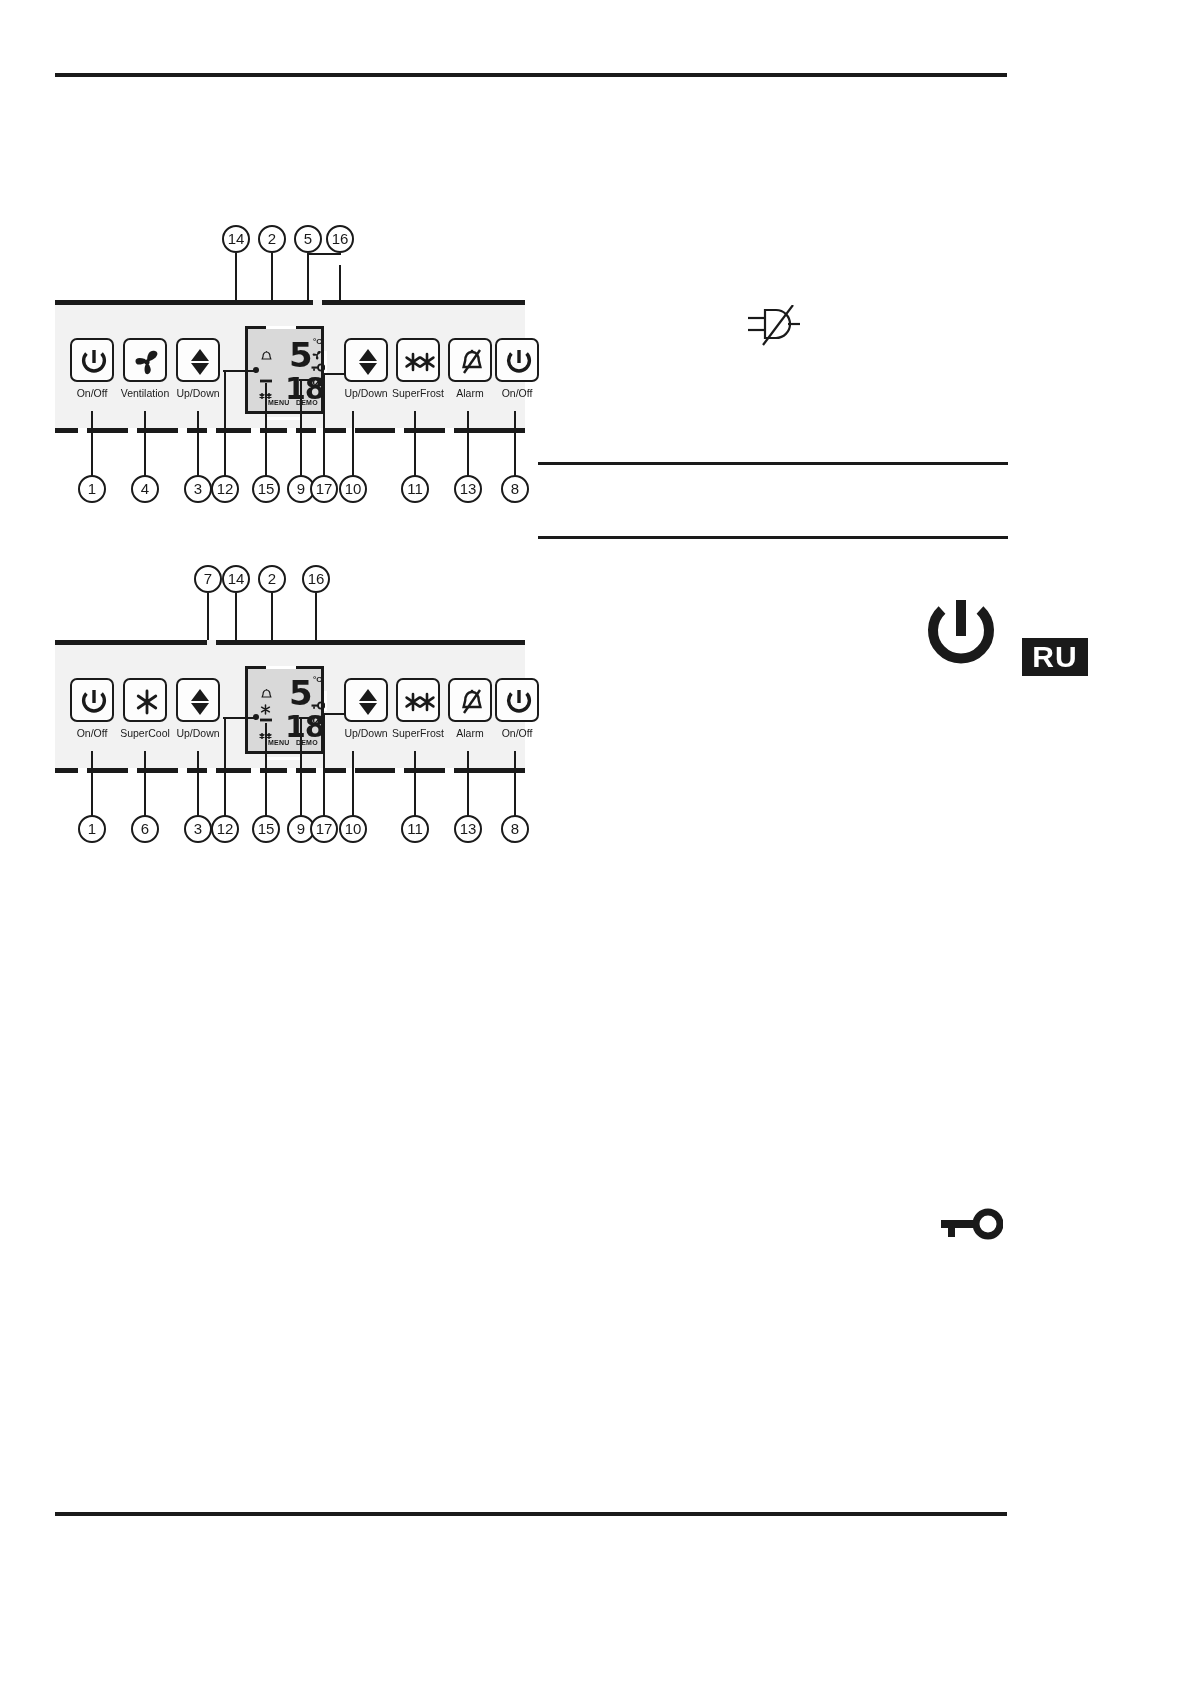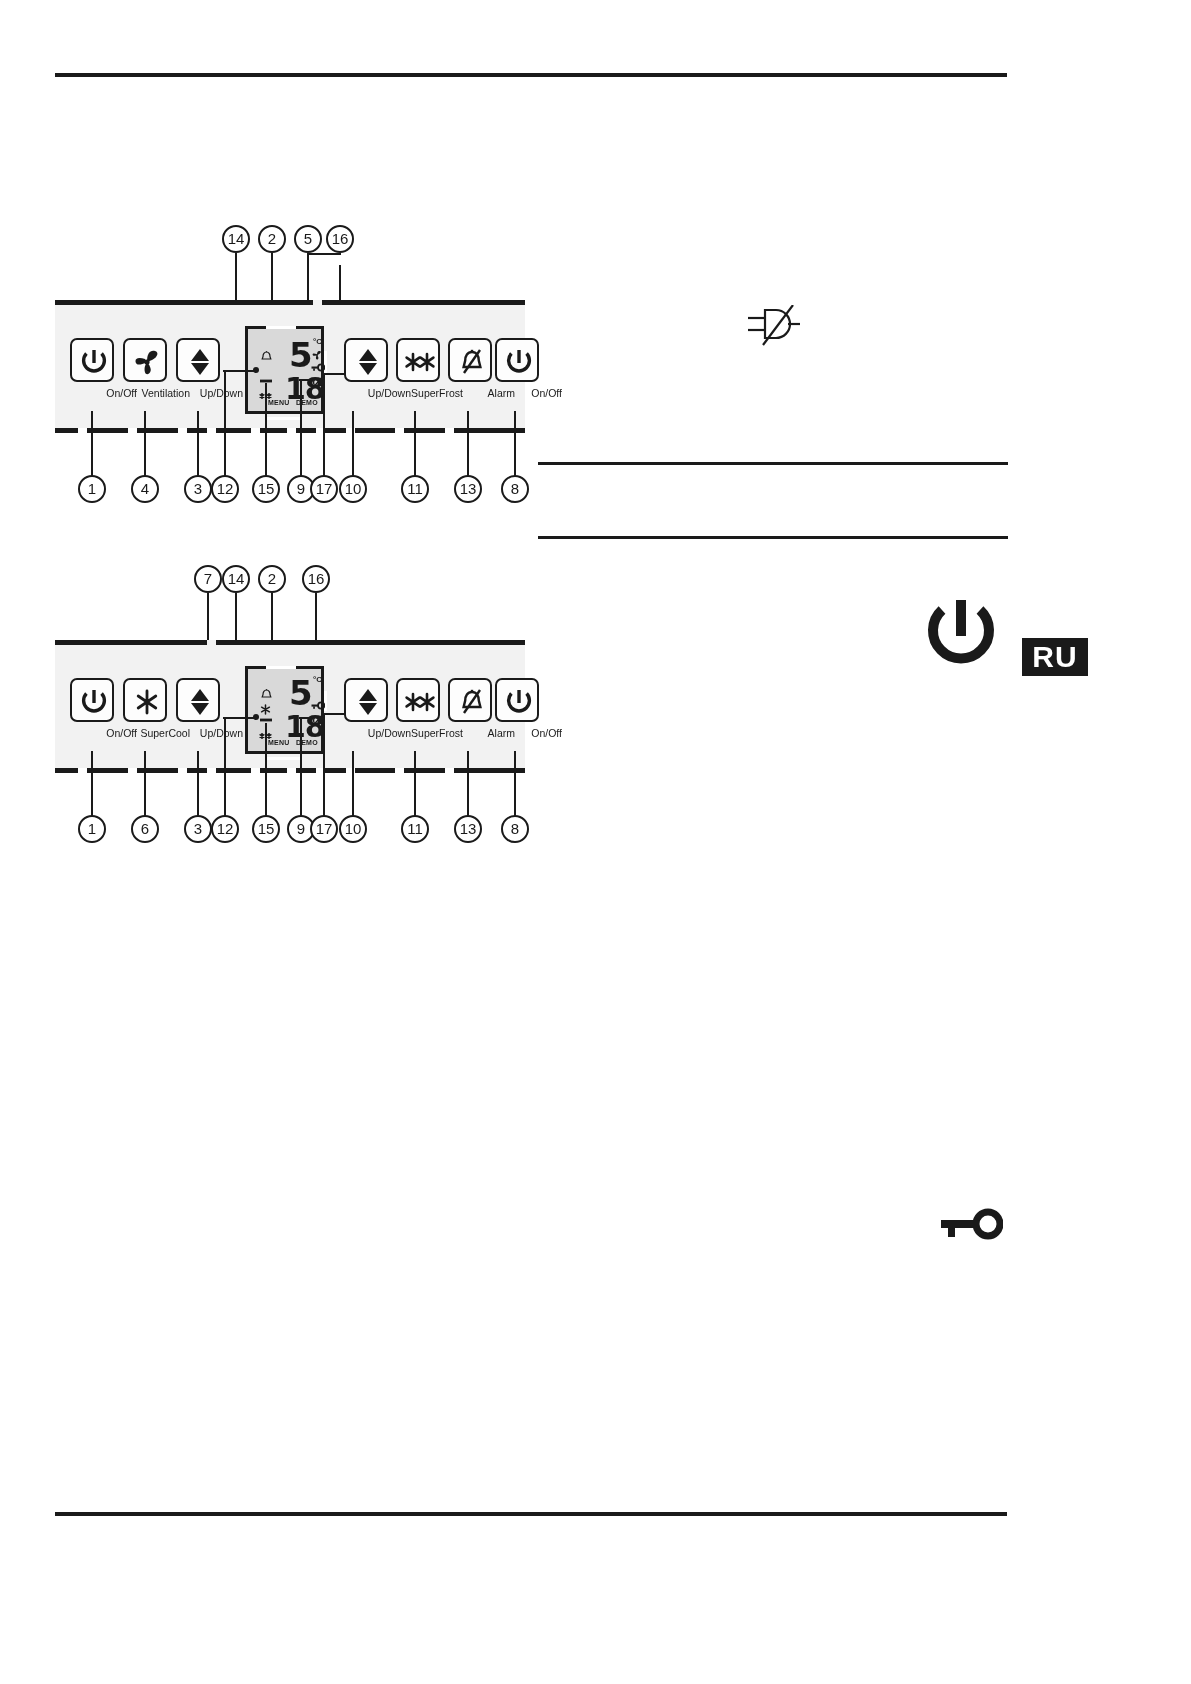--- a/index.html
+++ b/index.html
@@ -61,21 +61,21 @@
     height: 44px;
     border: 2.4px solid #1a1a1a;
     border-radius: 7px;
     background: #fdfdfd;
     box-sizing: border-box;
   }
   .btn svg { display: block; margin: 0 auto; }
   .btn-label {
     position: absolute;
     width: 90px;
-    text-align: right;
+    text-align: center;
     font-size: 10.5px;
     line-height: 12px;
     color: #1a1a1a;
     white-space: nowrap;
   }
 
   
   .lcd {
     position: absolute;
     width: 75px;

